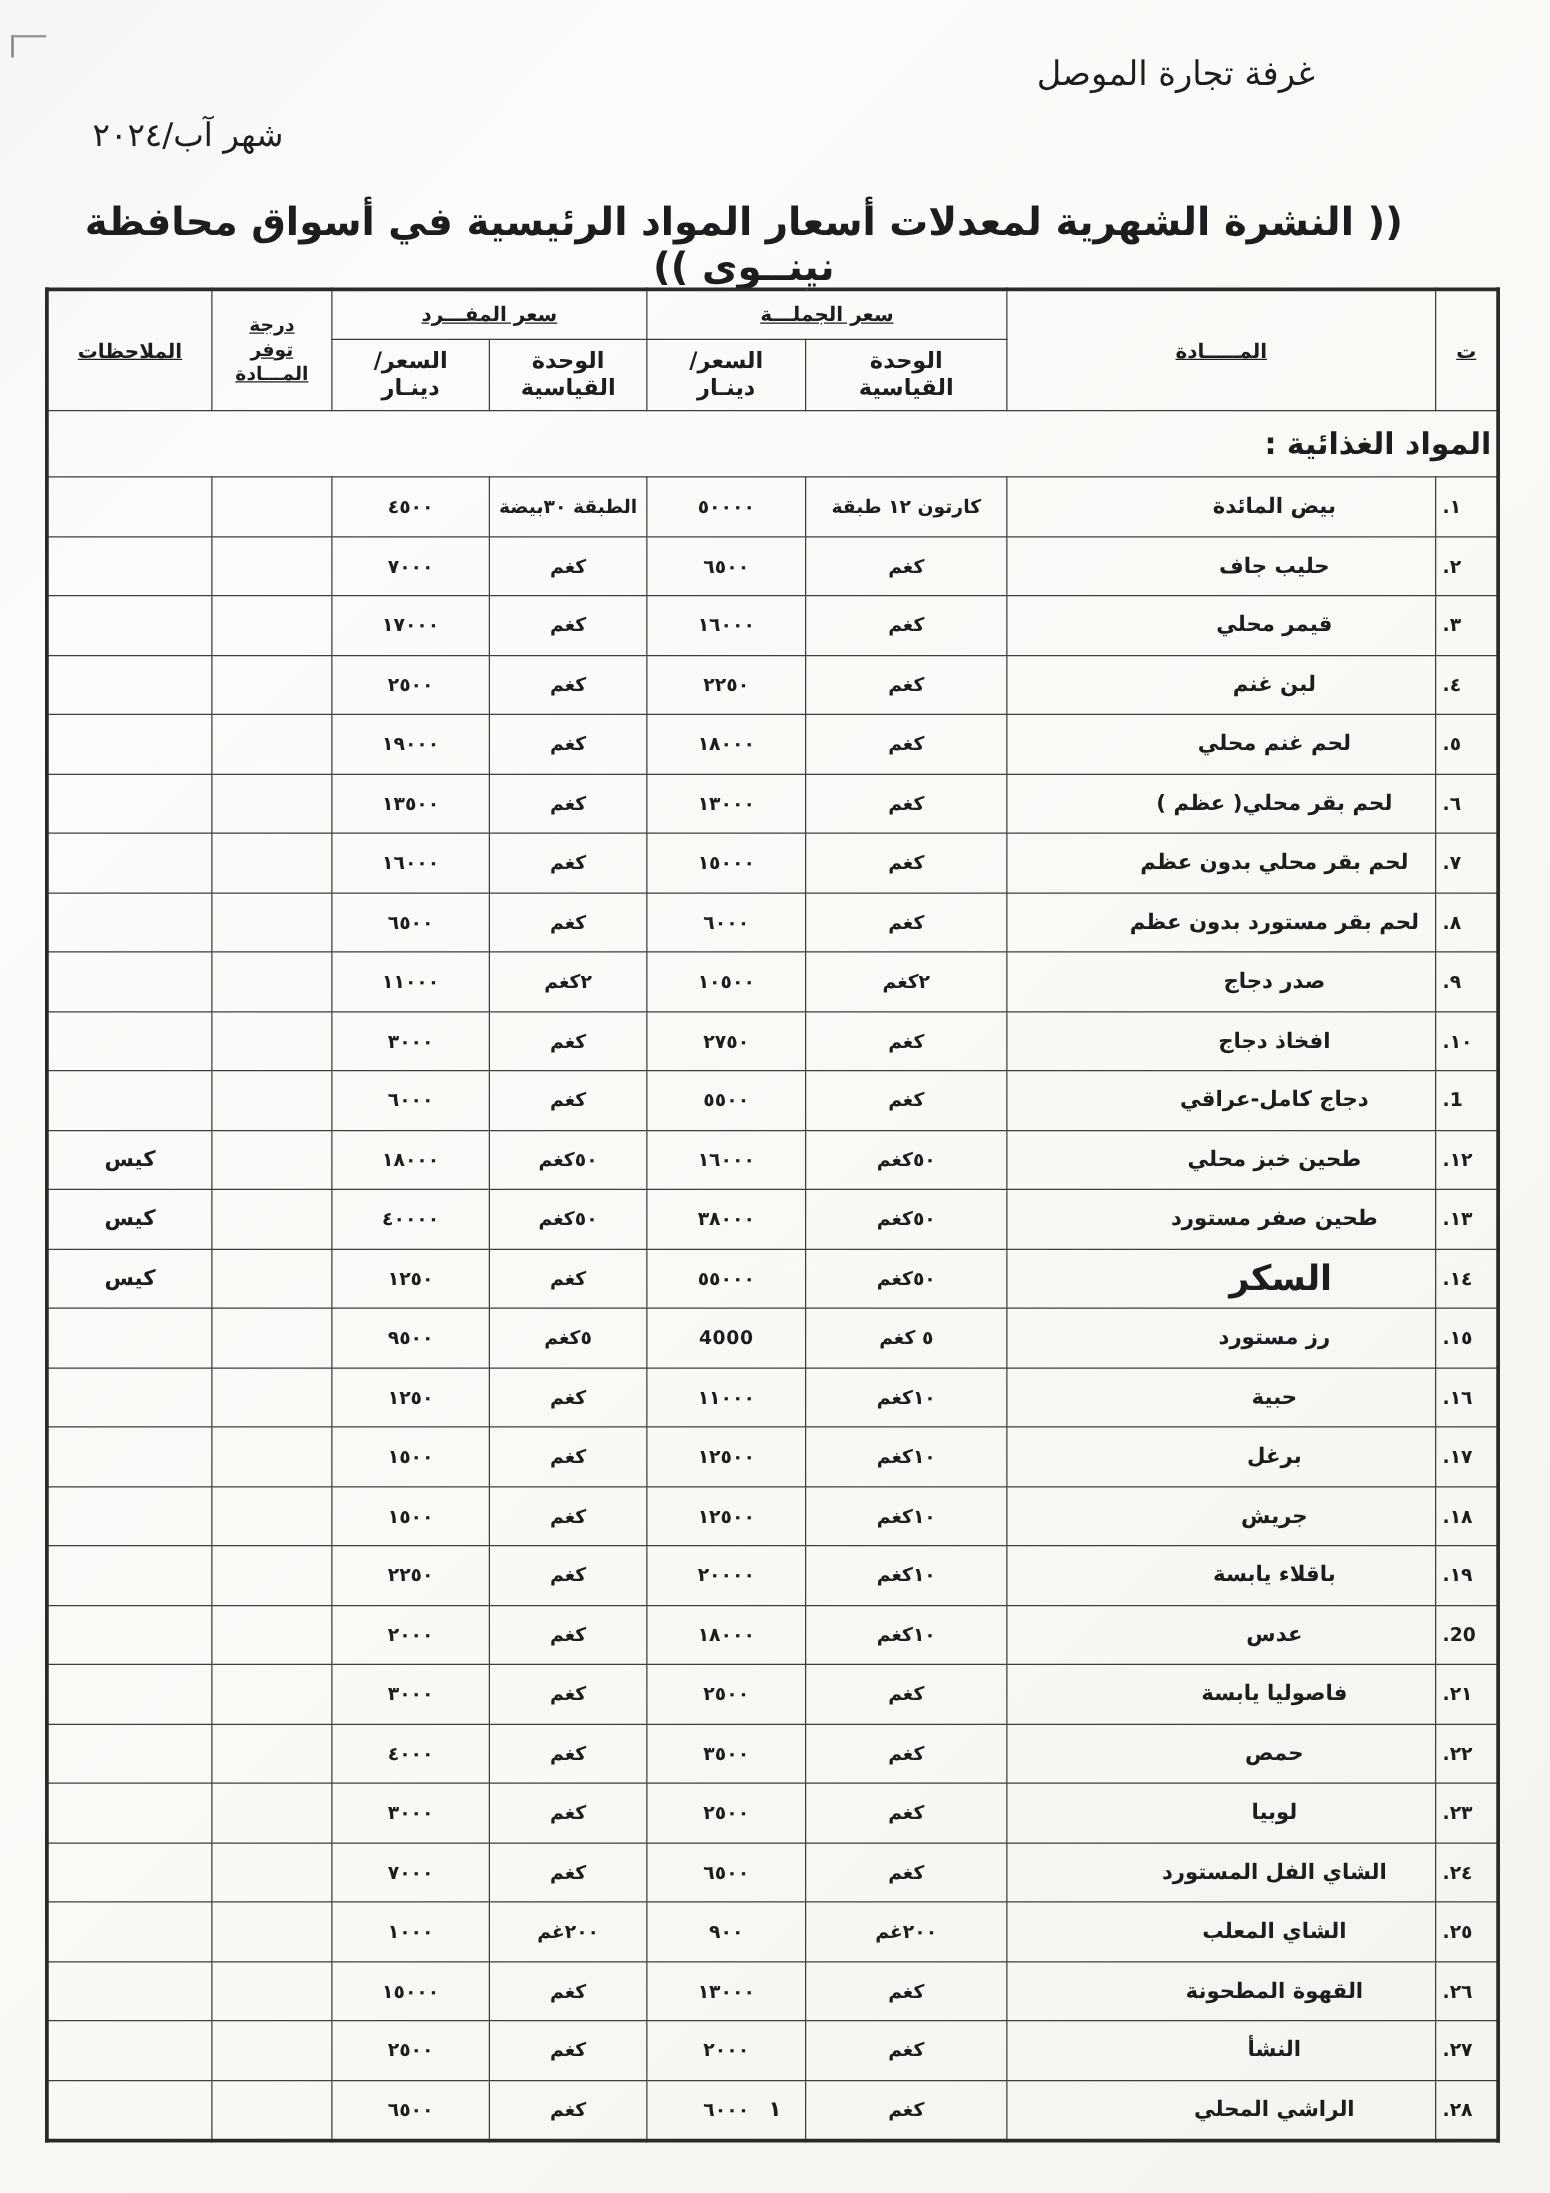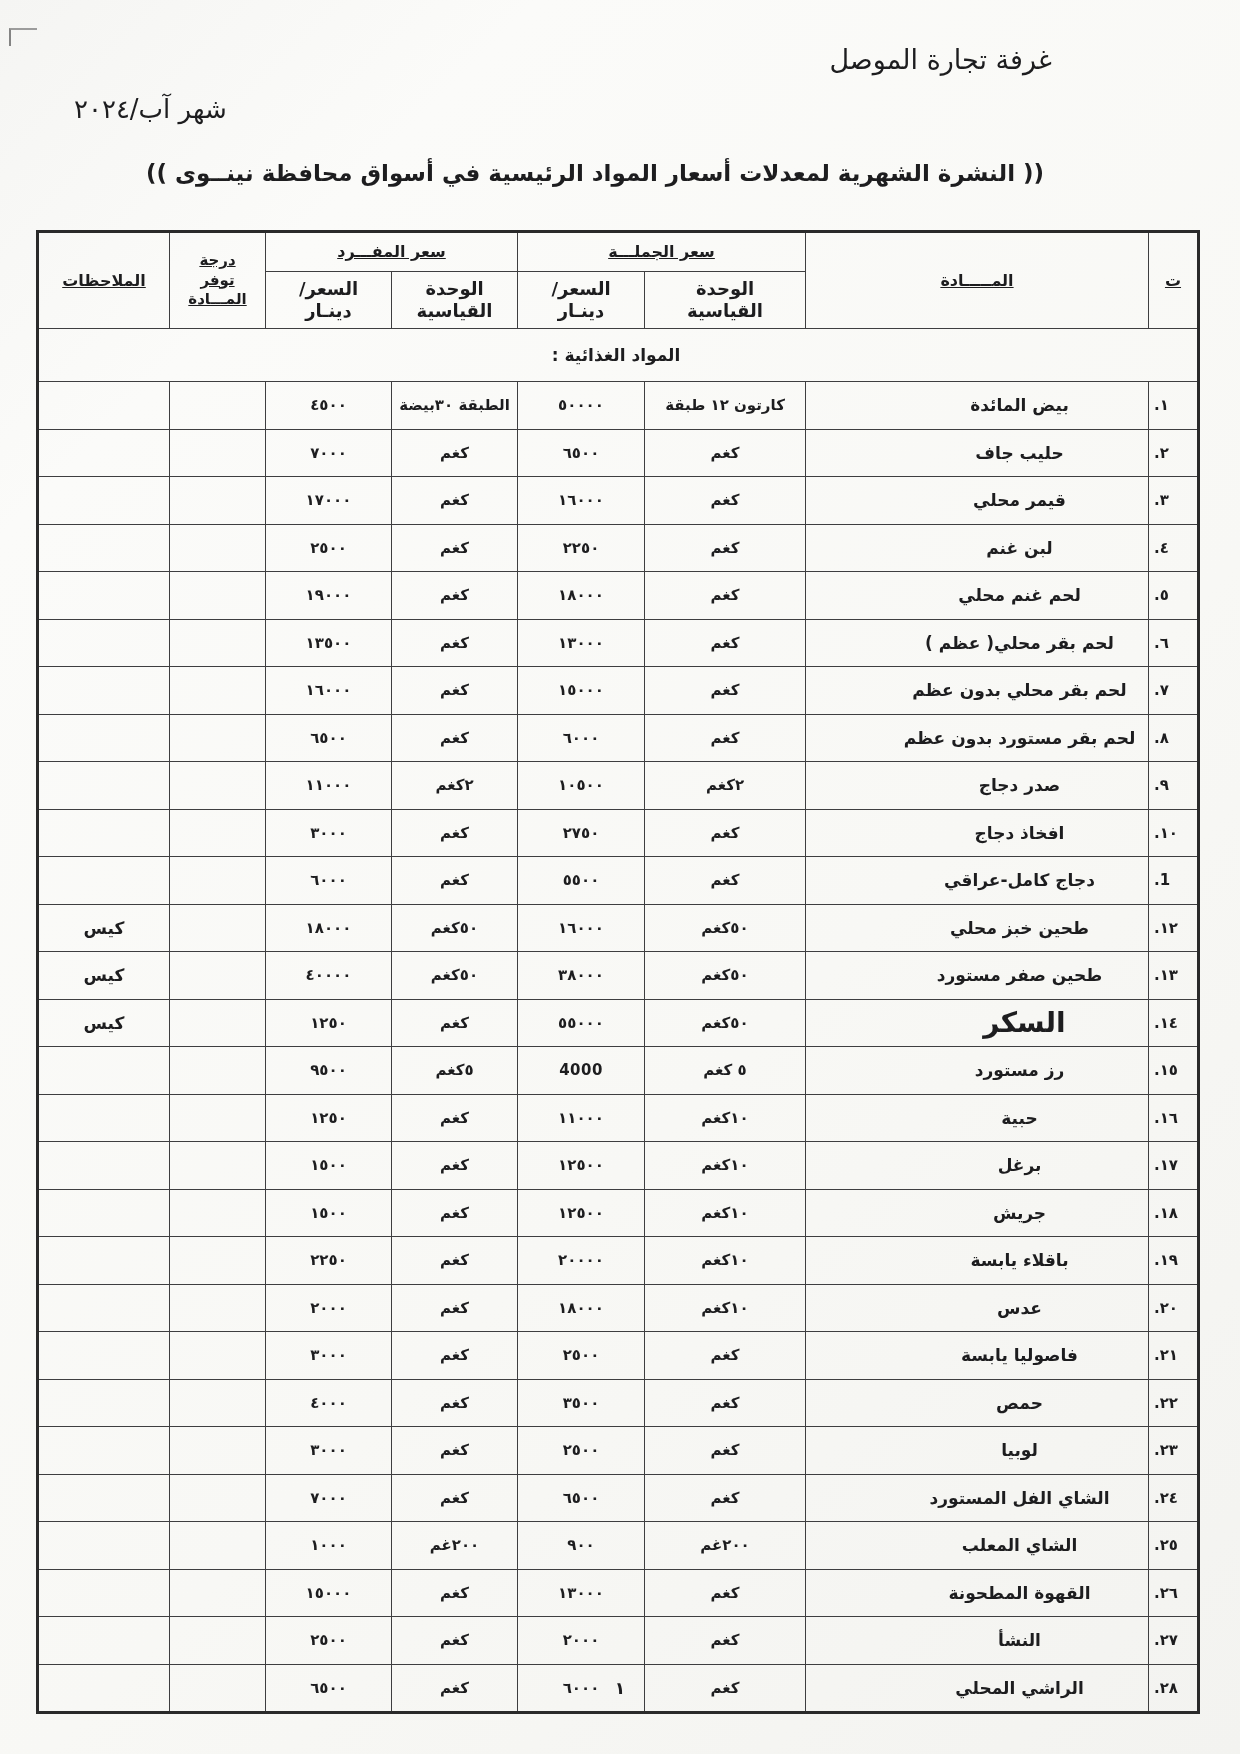--- a/index.html
+++ b/index.html
@@ -7,32 +7,32 @@
     width:1240px;height:1754px;position:relative;
     background:linear-gradient(135deg,#f5f5f3 0%,#fbfbf9 18%,#f8f8f5 60%,#f3f3f0 100%);
     font-family:"DejaVu Sans",sans-serif;color:#1d1d1f;direction:rtl;
     overflow:hidden;
   }
   .corner-mark{position:absolute;top:28px;left:9px;width:26px;height:16px;
     border-left:2px solid #555;border-top:2px solid #777;opacity:.7;}
   .org{position:absolute;top:44px;right:188px;font-size:27px;letter-spacing:.5px;}
   .month{position:absolute;top:94px;left:74px;font-size:26px;}
   .title{position:absolute;top:160px;left:60px;width:1070px;text-align:center;
-    font-size:23px;font-weight:bold;}
+    font-size:31px;font-weight:bold;}
   .tablewrap{position:absolute;top:230px;left:36px;}
   table{border-collapse:collapse;direction:rtl;table-layout:fixed;width:1161px;
     border:3px solid #2a2a2a;}
   th,td{border:1.5px solid #3e3e40;font-weight:bold;text-align:center;
     vertical-align:middle;padding:0;overflow:hidden;white-space:nowrap;}
   thead th{font-size:16px;line-height:1.25;}
   .th-row1 th{height:38px;text-decoration:underline;}
   .th-row2 th{height:56px;}
   .th-sub{font-size:18px;}
   .th-avail{font-size:15px;line-height:1.3;}
-  .section-cell{height:52px;font-size:17px;padding-left:0;
+  .section-cell{height:52px;font-size:24px;text-align:right;padding-left:0;
     padding-right:4px;border-left:none;border-right:none;}
   tbody td{height:46.5px;font-size:16px;}
   .c-seq{text-align:left;padding-left:5px;font-size:15px;}
   .c-mat{font-size:17px;padding-right:0;padding-left:85px;text-align:center;}
   .c-unit{font-size:15px;}
   .c-num{font-size:15px;letter-spacing:.5px;}
   .c-avail{font-size:15px;}
   .c-notes{font-size:17px;}
   .mat-large{font-size:28px;padding-left:95px;}
   .pagenum{position:absolute;top:1678px;left:0;width:1240px;text-align:center;
@@ -281,21 +281,21 @@
           <td class="c-seq">١٩.</td>
           <td class="c-mat">باقلاء يابسة</td>
           <td class="c-unit">١٠كغم</td>
           <td class="c-num">٢٠٠٠٠</td>
           <td class="c-unit">كغم</td>
           <td class="c-num">٢٢٥٠</td>
           <td class="c-avail"></td>
           <td class="c-notes"></td>
         </tr>
         <tr>
-          <td class="c-seq">٢٠.</td>
+          <td class="c-seq">20.</td>
           <td class="c-mat">عدس</td>
           <td class="c-unit">١٠كغم</td>
           <td class="c-num">١٨٠٠٠</td>
           <td class="c-unit">كغم</td>
           <td class="c-num">٢٠٠٠</td>
           <td class="c-avail"></td>
           <td class="c-notes"></td>
         </tr>
         <tr>
           <td class="c-seq">٢١.</td>

